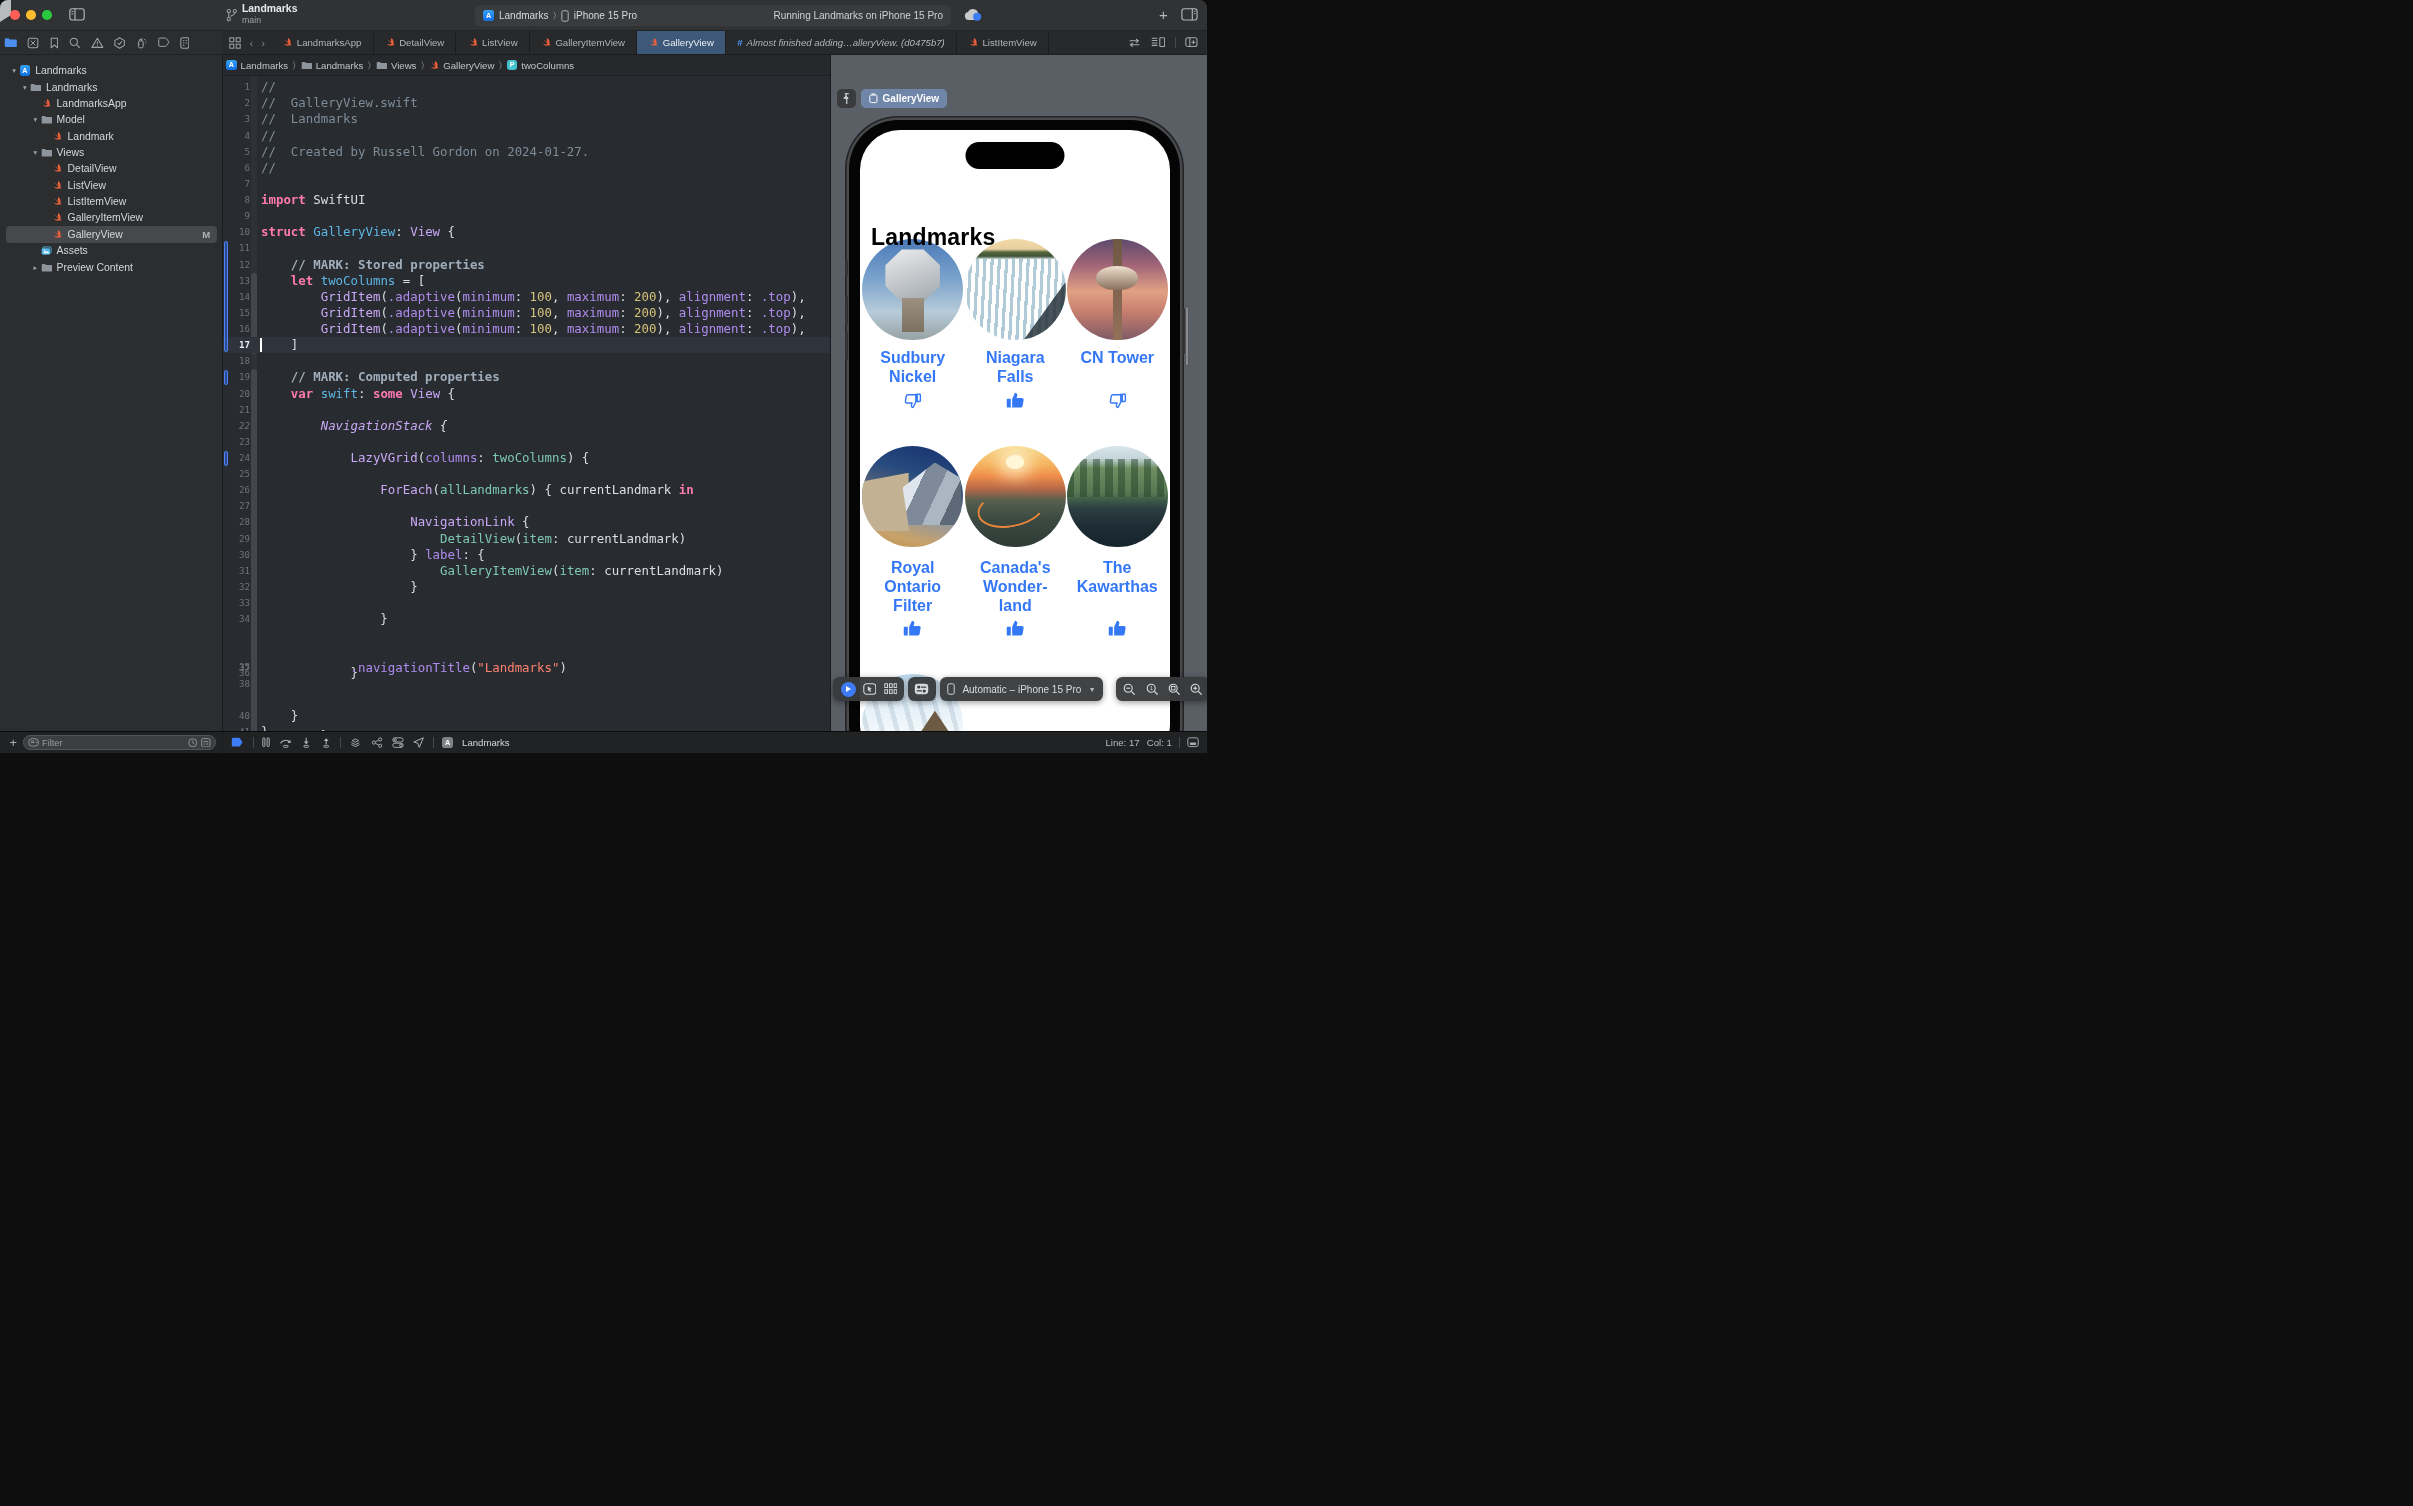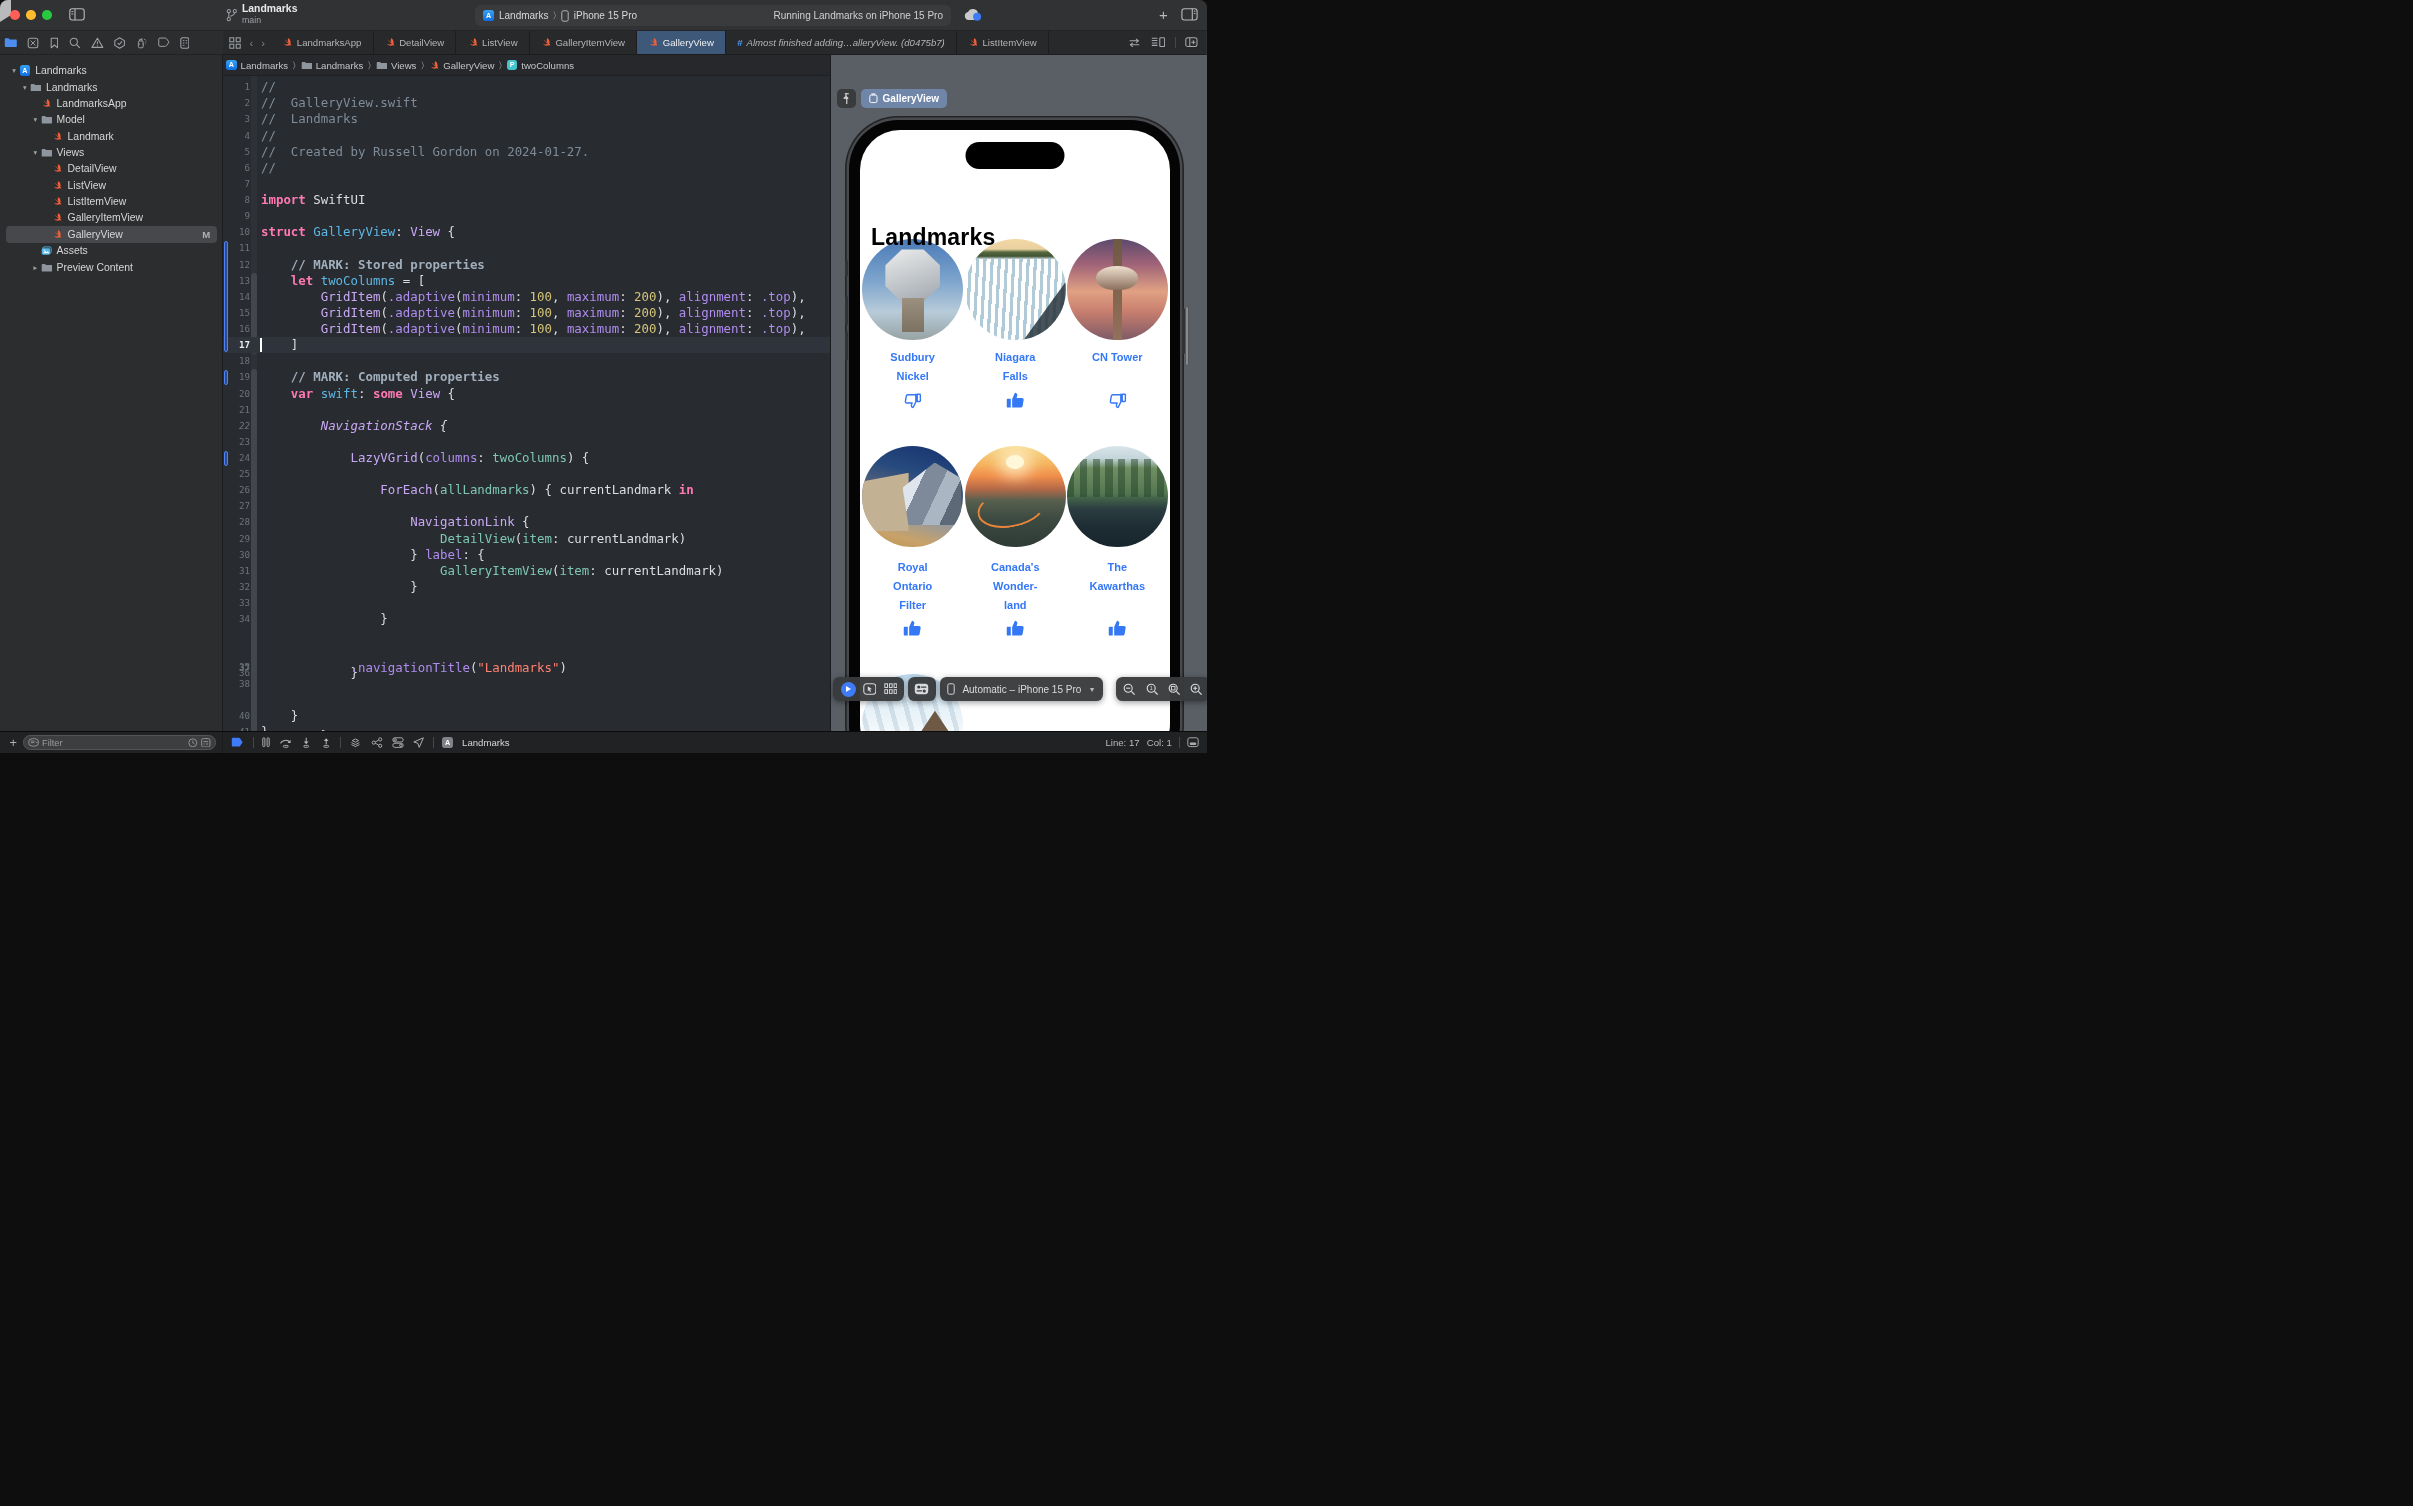--- a/index.html
+++ b/index.html
@@ -70,21 +70,21 @@
   #canvas{position:absolute;left:830px;top:55px;width:377px;height:676px;background:#5a5f66;border-left:0.8px solid #1b1c1e;overflow:hidden}
   #pin-btn{position:absolute;left:6.4px;top:34px;width:19px;height:19px;background:#3a3b3d;border-radius:4.8px;display:flex;align-items:center;justify-content:center}
   #view-pill{position:absolute;left:30px;top:34px;height:19px;background:#6f86a9;border-radius:4.8px;display:flex;align-items:center;gap:4.8px;padding:0 8px;font-size:10px;font-weight:600;color:#fff}
   #phone{position:absolute;left:18.4px;top:65px;width:331px;height:654px;background:#050505;border-radius:49px;box-shadow:0 0 0 2.4px #47494c,0 0 0 4px #232426}
   .sidebtn{position:absolute;width:3.2px;background:#303234;border-radius:1.6px}
   #screen{position:absolute;left:10.4px;top:10.4px;width:310px;height:634px;background:#fff;border-radius:40px;overflow:hidden}
   #island{position:absolute;left:50%;top:11.2px;transform:translateX(-50%);width:99px;height:27px;background:#000;border-radius:14.4px}
   #nav-title{position:absolute;left:11.2px;top:94px;font-size:23px;font-weight:700;color:#000;letter-spacing:0.2px;z-index:5}
   .gcircle{position:absolute;width:101px;height:101px;border-radius:50%;overflow:hidden}
   .gcircle::before,.gcircle::after{content:"";position:absolute}
-  .glabel{position:absolute;width:101px;text-align:center;font-size:11px;font-weight:700;color:#3478f6;line-height:19px}
+  .glabel{position:absolute;width:101px;text-align:center;font-size:16px;font-weight:700;color:#3478f6;line-height:19px}
   .gthumb{position:absolute;width:101px;text-align:center}
   
   .img-sudbury-nickel{background:linear-gradient(180deg,#4a7ab8 0%,#7ba3cc 40%,#b7cbd9 72%,#97a3a3 100%)}
   .img-sudbury-nickel::before{left:23%;top:10%;width:54%;height:52%;background:linear-gradient(160deg,#eceded,#9fa6ad);clip-path:polygon(30% 0,70% 0,100% 30%,100% 70%,70% 100%,30% 100%,0 70%,0 30%)}
   .img-sudbury-nickel::after{left:39%;top:58%;width:22%;height:34%;background:linear-gradient(#9c9080,#7c7261)}
   .img-niagara-falls{background:linear-gradient(180deg,#f2d8a4 0%,#e9d0a0 10%,#57683f 13%,#3f5233 17%,#cfdfe6 20%,#eef5f7 34%,#dceaf0 100%)}
   .img-niagara-falls::before{left:0;top:19%;width:100%;height:81%;background:repeating-linear-gradient(93deg,rgba(255,255,255,.95) 0 4px,rgba(167,196,210,.85) 4px 7.2px)}
   .img-niagara-falls::after{left:0;top:0;width:100%;height:100%;background:#27343c;clip-path:polygon(58% 100%,100% 42%,100% 100%);opacity:.85}
   .img-cn-tower{background:linear-gradient(180deg,#5c4a6e 0%,#a06377 25%,#e0a183 52%,#c77e6e 72%,#7e5a66 100%)}
   .img-cn-tower::before{left:45.5%;top:0;width:9%;height:100%;background:linear-gradient(#6e5844,#93715a)}

